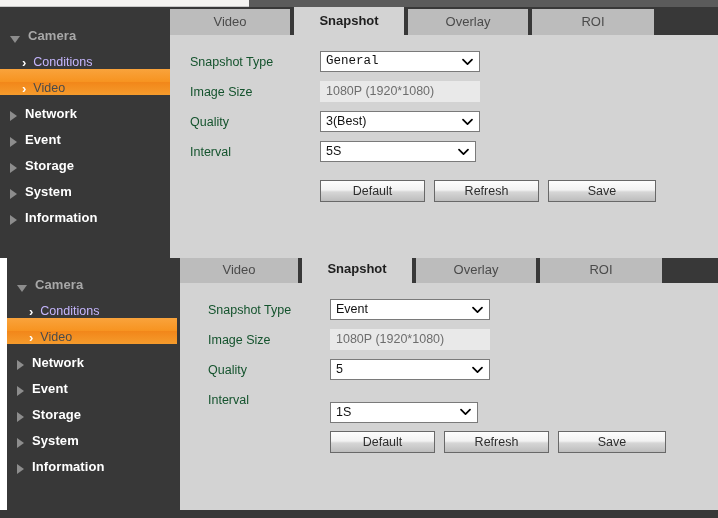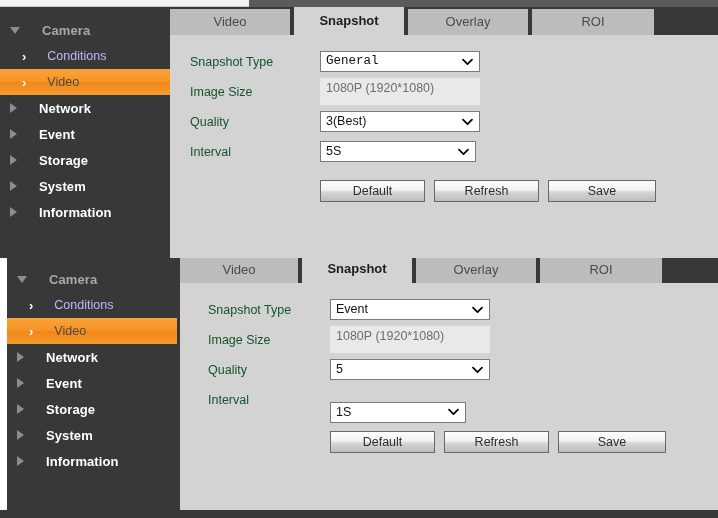--- a/index.html
+++ b/index.html
@@ -44,27 +44,26 @@
   .sidebar {
     position: absolute;
     top: 0;
     width: 170px;
     background: #383838;
     padding-top: 10px;
     box-sizing: border-box;
   }
   .nav-item {
     display: flex;
-    align-items: center;
+    align-items: flex-end;
     height: 26px;
     padding-left: 10px;
     box-sizing: border-box;
     cursor: default;
     white-space: nowrap;
-    gap: 14px;
   }
   .nav-item.level0 .nav-label {
     font-size: 13px;
     font-weight: bold;
     color: #ffffff;
     letter-spacing: 0.1px;
   }
   .nav-item.level0.dim .nav-label {
     color: #a8a8a8;
   }
@@ -181,21 +180,21 @@
     position: absolute;
     right: 6px;
     top: 0;
     height: 19px;
     display: flex;
     align-items: center;
   }
   .sel .arrow svg { display: block; }
   .ro {
     box-sizing: border-box;
-    height: 27px;
+    height: 21px;
     background: #e9e9e9;
     border: 1px solid #e9e9e9;
     font-size: 12.5px;
     color: #6d6d6d;
     line-height: 19px;
     padding-left: 5px;
   }
   .btnrow {
     display: flex;
   }
@@ -386,21 +385,21 @@
                 <div class="sel" style="width: 160px;"><span>5</span><span class="arrow">
                     <svg width="11" height="8" viewBox="0 0 11 8">
                       <path d="M1 1.6 L5.5 6.2 L10 1.6" fill="none" stroke="#000" stroke-width="1.7" stroke-linecap="round" stroke-linejoin="round"></path>
                     </svg>
                   </span></div>
               </div>
             </div>
             <div class="frow">
               <div class="flabel" style="width: 150px; padding-left: 28px; box-sizing: border-box;">Interval</div>
               <div class="fctl">
-                <div class="sel" style="width: 136px; margin-top: 25px;"><span>1S</span><span class="arrow">
+                <div class="sel" style="width: 148px; margin-top: 25px;"><span>1S</span><span class="arrow">
                     <svg width="11" height="8" viewBox="0 0 11 8">
                       <path d="M1 1.6 L5.5 6.2 L10 1.6" fill="none" stroke="#000" stroke-width="1.7" stroke-linecap="round" stroke-linejoin="round"></path>
                     </svg>
                   </span></div>
               </div>
             </div>
           </div>
         <div class="btnrow" style="padding-left:150px; padding-top:12px;">
             <div class="btn" style="width: 105px; margin-right: 9px;">Default</div>
             <div class="btn" style="width: 105px; margin-right: 9px;">Refresh</div>

